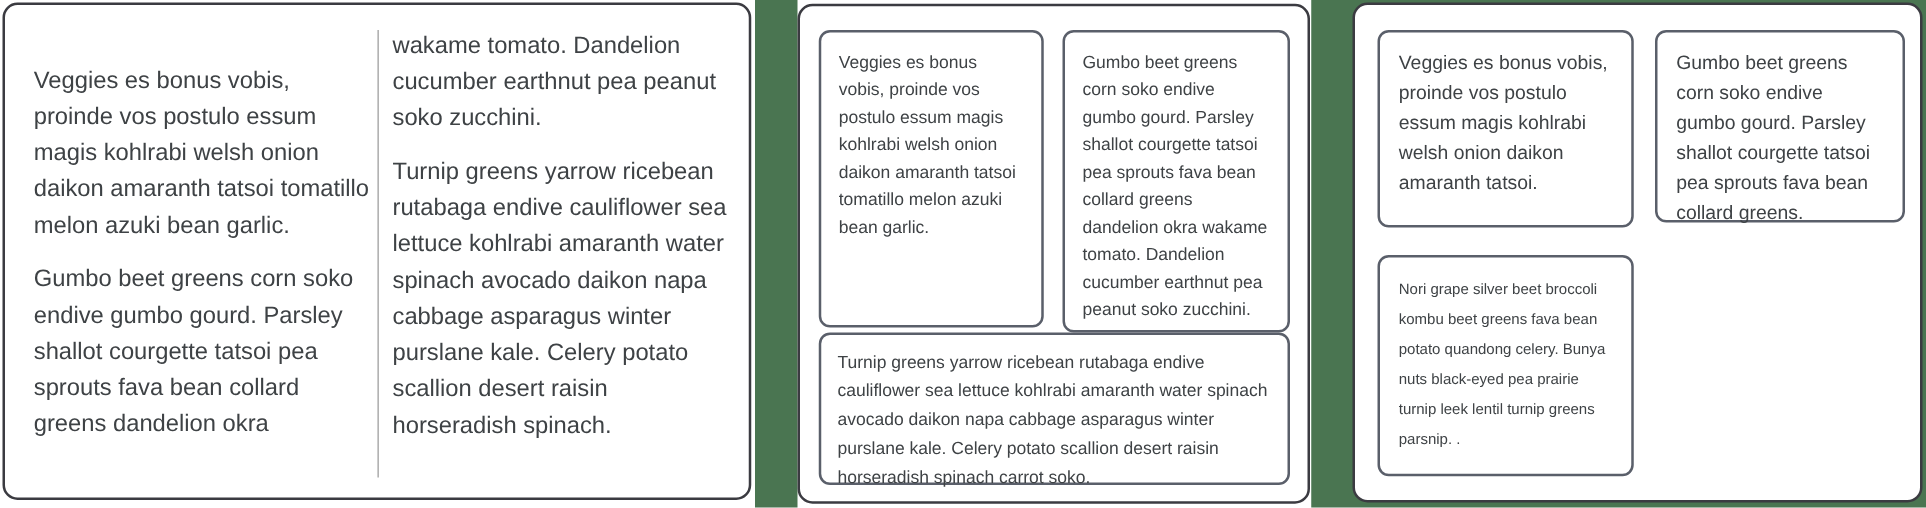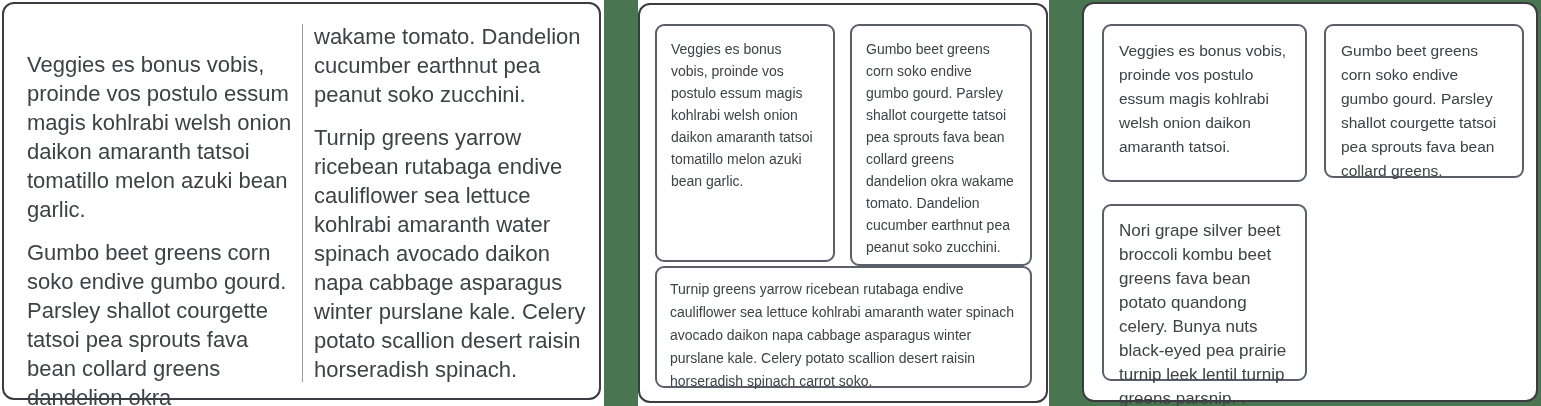--- a/index.html
+++ b/index.html
@@ -14,39 +14,39 @@
   #right-bg{position:absolute;left:1049px;top:0;width:492px;height:406px;background:#4a7551;}
   .panel{
     position:absolute;background:#ffffff;border:2px solid #3b3b41;
     border-radius:12px;box-sizing:border-box;
   }
   #left-panel{left:2px;top:2px;width:599px;height:398px;}
   #middle-panel{left:638px;top:3px;width:410px;height:400px;}
   #right-panel{left:1082px;top:2px;width:456px;height:400px;}
 
   
-  .lp-col{position:absolute;font-size:22px;line-height:29px;}
+  .lp-col{position:absolute;font-size:19px;line-height:29px;}
   #lp-col1{left:23px;top:46px;width:272px;}
   #lp-col2{left:310px;top:18px;width:274px;}
   .lp-col p{margin:0 0 14px 0;}
   #lp-divider{position:absolute;left:298px;top:20px;width:1px;height:358px;background:#9b9b9b;}
 
   
   .card{
     position:absolute;background:#ffffff;border:2px solid #5a5f6a;
     border-radius:9px;box-sizing:border-box;
   }
   .card p{margin:0;}
   #mp-box1{left:15px;top:19px;width:180px;height:238px;padding:12px 14px;font-size:14px;line-height:22px;}
   #mp-box2{left:210px;top:19px;width:182px;height:242px;padding:12px 14px;font-size:14px;line-height:22px;}
   #mp-box3{left:15px;top:261px;width:377px;height:122px;padding:10px 13px;font-size:14px;line-height:23px;}
 
   #rp-box1{left:18px;top:20px;width:205px;height:158px;padding:13px 15px;font-size:15.5px;line-height:24px;}
   #rp-box2{left:240px;top:20px;width:200px;height:154px;padding:13px 15px;font-size:15.5px;line-height:24px;}
-  #rp-box3{left:18px;top:200px;width:205px;height:177px;padding:13px 15px;font-size:17px;line-height:24px;}
+  #rp-box3{left:18px;top:200px;width:205px;height:177px;padding:13px 15px;font-size:12px;line-height:24px;}
 </style>
 </head>
 <body>
 
 <div id="green-bar-1" class="green-bar"></div>
 <div id="right-bg"></div>
 
 <div id="left-panel" class="panel">
   <div id="lp-col1" class="lp-col">
     <p>Veggies es bonus vobis, proinde vos postulo essum magis kohlrabi welsh onion daikon amaranth tatsoi tomatillo melon azuki bean garlic.</p>

